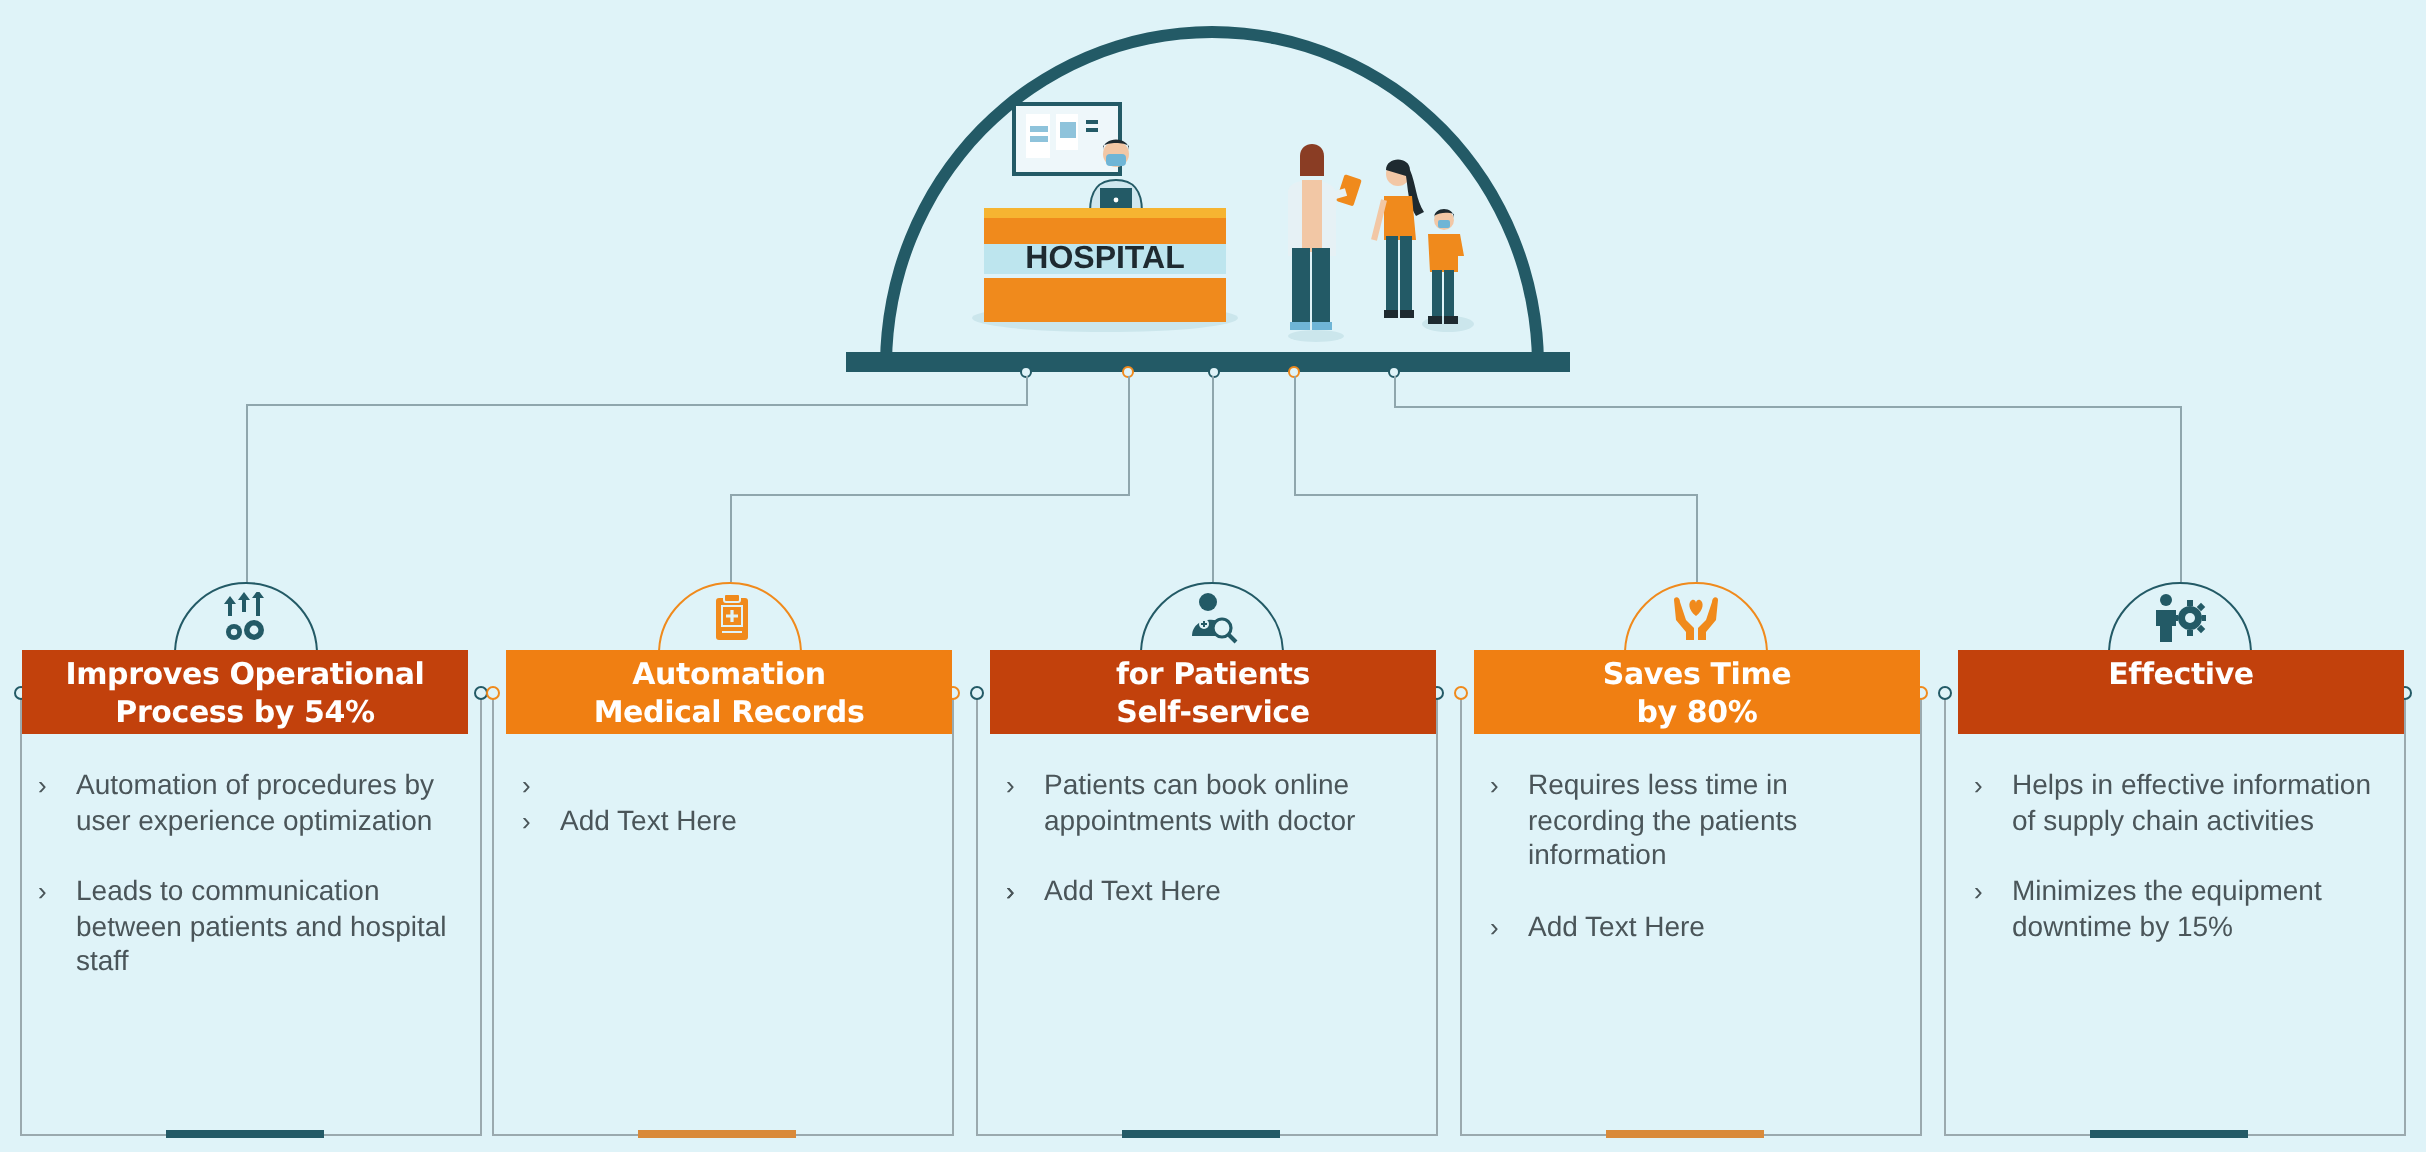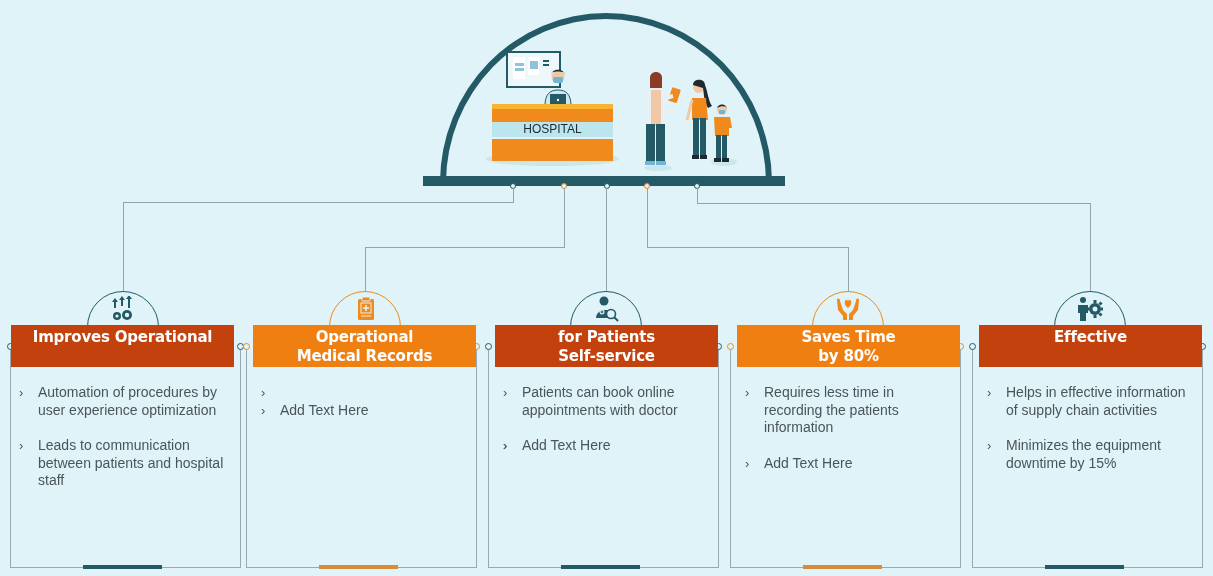--- a/index.html
+++ b/index.html
@@ -33,21 +33,21 @@
   .board {
     position: absolute; left: 506px; top: 51px; width: 55px; height: 37px;
     border: 2px solid #235a66; background: #eef7fa;
   }
   .board .note { position: absolute; background: #fff; }
   .board .bar { position: absolute; background: #8ec3db; }
   .desk-top { position: absolute; left: 492px; top: 104px; width: 121px; height: 5px; background: #f6b431; }
   .desk-o1 { position: absolute; left: 492px; top: 109px; width: 121px; height: 13px; background: #f08a1c; }
   .desk-label {
     position: absolute; left: 492px; top: 122px; width: 121px; height: 15px; background: #bde5ee;
-    font-size: 12px; font-weight: normal; color: #1e2a30; text-align: center; line-height: 15px;
+    font-size: 16px; font-weight: bold; color: #1e2a30; text-align: center; line-height: 15px;
   }
   .desk-o2 { position: absolute; left: 492px; top: 139px; width: 121px; height: 22px; background: #f08a1c; }
   .desk-shadow { position: absolute; left: 486px; top: 152px; width: 133px; height: 14px; border-radius: 50%; background: #cbe6ec; }
 
   .person { position: absolute; }
 
   
   .card {
     position: absolute; top: 346px; width: 231px; height: 222px;
     border: 1px solid #9aa9ae; border-top: none;
@@ -182,41 +182,42 @@
   <circle cx="7" cy="20" r="1.6" fill="#dff3f8"></circle>
     <circle cx="17" cy="19" r="2.2" fill="#dff3f8"></circle>
 </svg>
 <div class="card" style="left:10px">
   <div class="side-dot" style="left:-4px"></div>
   <div class="side-dot" style="right:-4px"></div>
   <div class="bottom-bar" style="background:#235a66"></div>
 </div>
 <div class="head teal" style="left:11px">
   <div>Improves Operational</div>
+  <div>Process by 54%</div>
 </div>
 <ul class="items" style="left:19px;top:384px;width:205px">
   <li><span class="chev">›</span><span>Automation of procedures by user experience optimization</span></li>
   <li><span class="chev">›</span><span>Leads to communication between patients and hospital staff</span></li>
 </ul>
 
 <div class="arch orange" style="left:329px"></div>
 <svg class="icon" style="left:353px" viewBox="0 0 26 26">
   <rect x="5" y="3" width="16" height="21" rx="1.5" fill="#f08a1c"></rect>
   <rect x="9" y="1" width="8" height="4" rx="1" fill="#f08a1c" stroke="#dff3f8" stroke-width="1"></rect>
   <rect x="8" y="7" width="10" height="10" fill="none" stroke="#dff3f8" stroke-width="1"></rect>
   <path d="M13 9 L13 15 M10 12 L16 12" stroke="#dff3f8" stroke-width="1.6"></path>
   <path d="M8 20 L18 20" stroke="#dff3f8" stroke-width="1"></path>
 </svg>
 <div class="card" style="left:246px">
   <div class="side-dot" style="left:-4px;border-color:#f08a1c"></div>
   <div class="side-dot" style="right:-4px;border-color:#f08a1c"></div>
   <div class="bottom-bar" style="background:#d98a3a"></div>
 </div>
 <div class="head orange" style="left:253px">
-  <div>Operational</div>
+  <div>Automation</div>
   <div>Medical Records</div>
 </div>
 <ul class="items" style="left:261px;top:384px;width:210px">
   <li><span class="chev">›</span></li>
   <li><span class="chev">›</span><span>Add Text Here</span></li>
 </ul>
 
 <div class="arch" style="left:570px"></div>
 <svg class="icon" style="left:594px" viewBox="0 0 26 26">
   <circle cx="10" cy="5" r="4.5" fill="#235a66"></circle>

